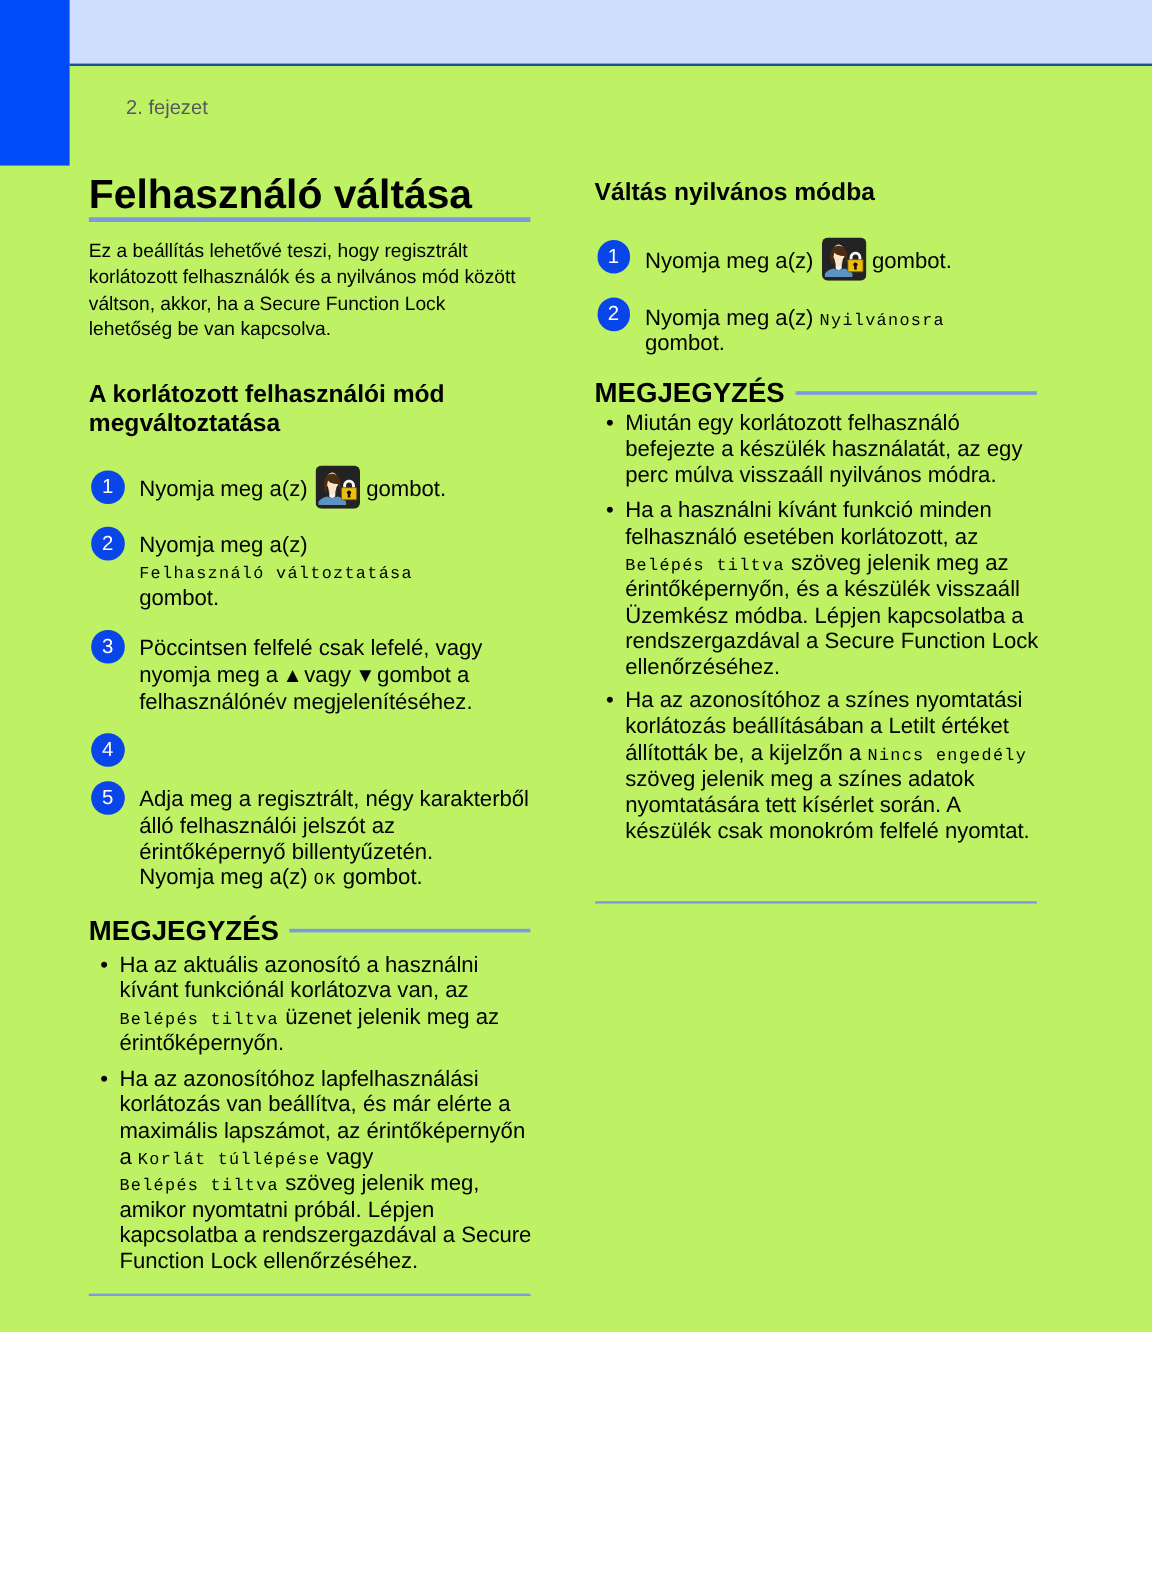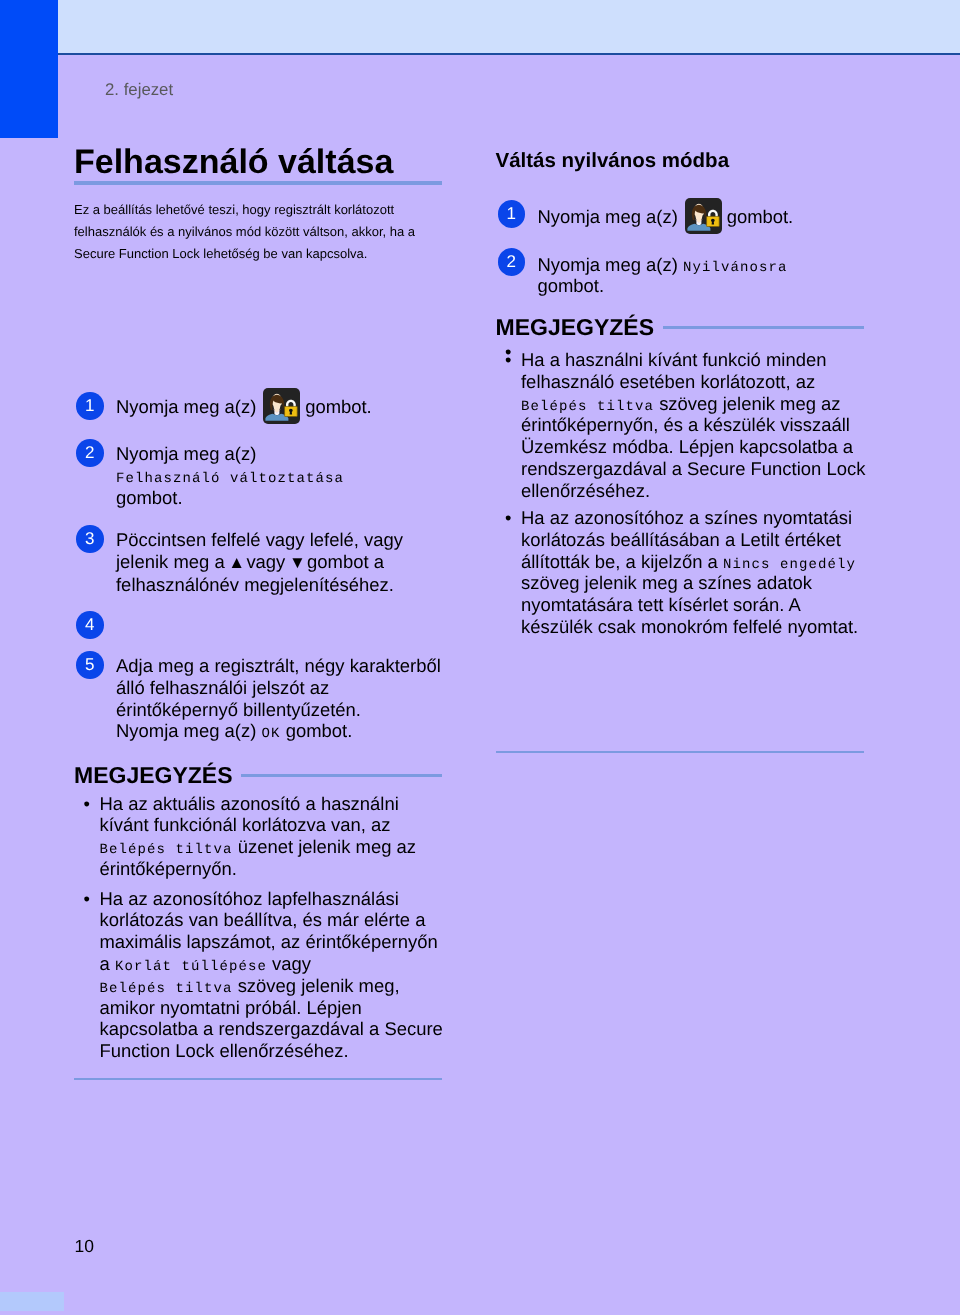--- a/index.html
+++ b/index.html
@@ -1,19 +1,19 @@
 <!DOCTYPE html>
 <html><head>
 <meta charset="utf-8">
 <style>
   html,body{margin:0;padding:0;}
   body{width:960px;height:1315px;background:#fff;
        font-family:"Liberation Sans",sans-serif;
        -webkit-font-smoothing:antialiased;text-rendering:geometricPrecision;}
-  .page{position:relative;width:960px;height:1315px;overflow:hidden;background:#c4b5fd;}
+  .page{position:relative;width:960px;height:1110px;overflow:hidden;background:#bef264;}
 
   
   .hdr-band{position:absolute;left:0;top:0;width:960px;height:53px;background:#cedffd;}
   .hdr-rule{position:absolute;left:57.5px;top:53px;width:902.5px;height:2.2px;background:#1c4d9e;}
   .hdr-tab{position:absolute;left:0;top:0;width:57.5px;height:137.5px;background:#004bf8;}
   .chapter{position:absolute;left:105px;top:82px;font-size:16.8px;color:#58595b;line-height:16px;}
 
   
   .footbar{position:absolute;left:0;top:1292px;width:64px;height:19px;background:#b3c9fc;}
   .pageno{position:absolute;left:74.5px;top:1238px;font-size:17.5px;font-weight:normal;color:#000;line-height:17px;}
@@ -23,21 +23,21 @@
   .colL{left:74px;}
   .colR{left:495.5px;}
   .blk{position:absolute;left:0;width:368px;box-sizing:content-box;}
   .blk.step{width:334px;}
   .blk.h1rule,.blk.note-end,.blk.noteh{width:368px;justify-content:flex-end;}
   .blk.bullets{width:373.5px;}
 
   
   .h1{font-size:34px;font-weight:bold;color:#000;line-height:26px;}
   .h1rule{height:4px;background:#7c9ae0;}
-  .para{font-size:13px;line-height:21.8px;color:#000;}
+  .para{font-size:16px;line-height:21.8px;color:#000;}
   .h2{font-size:20.5px;font-weight:bold;line-height:24px;color:#000;}
   .mono{font-family:"Liberation Mono",monospace;font-size:14px;color:#000;letter-spacing:1.1px;white-space:nowrap;line-height:1;vertical-align:baseline;}
 
   
   .step{padding-left:42px;font-size:18.45px;line-height:21.8px;color:#000;}
   .badge{position:absolute;left:2px;top:-4px;width:27.5px;height:27.5px;border-radius:50%;
          background:#0a45ea;color:#fff;font-size:17px;font-weight:normal;
          display:flex;align-items:center;justify-content:center;line-height:1;}
   .colR .badge{top:-5.5px;}
 
@@ -68,20 +68,21 @@
   <div class="chapter">2. fejezet</div>
 
   <div class="col colL">
     <div class="blk" style="top:149px">
       <div class="h1">Felhasználó váltása</div>
     </div>
     <div class="blk h1rule" style="top:181px"></div>
 
     <div class="blk para" style="top:199px">Ez a beállítás lehetővé teszi, hogy regisztrált korlátozott felhasználók és a nyilvános mód között váltson, akkor, ha a Secure Function Lock lehetőség be van kapcsolva.</div>
 
+    <div class="blk h2" style="top:317px">A korlátozott felhasználói mód megváltoztatása</div>
 
     <div class="blk step" style="top:396px">
       <div class="badge">1</div>
       <div><span>Nyomja meg a(z)</span> <span class="ubtn"><svg viewBox="0 0 37 36" width="37" height="36">
               <rect x="0" y="0" width="37" height="36" rx="5" fill="#232323"></rect>
               <g>
                 <path d="M2.4 32.8v-2.6c0.9-1.9 3.4-3.6 7.1-4.4l4.4 1.5 4.4-1.5c3.7 0.8 6.2 2.5 7.1 4.4v2.6z" fill="#5b93c3"></path>
                 <path d="M11.4 21.8h5.0v3.6c0 0.8-1.1 1.5-2.5 1.5-1.4 0-2.5-0.7-2.5-1.5z" fill="#f4f4f9"></path>
                 <path d="M9.0 13.0c0-4.3 2.2-7.3 4.9-7.3 2.7 0 4.9 3.0 4.9 7.3 0 1.1-0.1 2.6-0.3 3.6-0.5 0.2-0.9 0.7-1.1 1.5-0.5 3.6-1.9 6.1-3.5 6.1-1.6 0-2.9-2.5-3.5-6.1-0.2-0.8-0.6-1.3-1.1-1.5-0.2-1.0-0.3-2.5-0.3-3.6z" fill="#fbe5cb"></path>
                 <path d="M10.3 20.4c0.5 1.6 1.4 2.8 2.2 3.0 0.4 0.6 0.9 1.0 1.4 1.0 0.5 0 1.0-0.4 1.4-1.0 0.8-0.2 1.7-1.4 2.2-3.0-0.2 1.9-1.8 3.7-3.6 3.7-1.8 0-3.4-1.8-3.6-3.7z" fill="#f3bfca"></path>
@@ -96,21 +97,21 @@
             </svg></span> <span>gombot.</span></div>
     </div>
 
     <div class="blk step" style="top:443px">
       <div class="badge">2</div>
       <div><span>Nyomja meg a(z)</span><br><span class="mono">Felhasználó változtatása</span><br><span>gombot.</span></div>
     </div>
 
     <div class="blk step" style="top:529px">
       <div class="badge">3</div>
-      <div><span>Pöccintsen felfelé vagy lefelé, vagy jelenik meg a</span> <span class="updn">▲</span> <span>vagy</span> <span class="updn">▼</span> <span>gombot a felhasználónév megjelenítéséhez.</span></div>
+      <div><span>Pöccintsen felfelé csak lefelé, vagy nyomja meg a</span> <span class="updn">▲</span> <span>vagy</span> <span class="updn">▼</span> <span>gombot a felhasználónév megjelenítéséhez.</span></div>
     </div>
 
     <div class="blk step" style="top:615px">
       <div class="badge">4</div>
     </div>
 
     <div class="blk step" style="top:655px">
       <div class="badge">5</div>
       <div><span>Adja meg a regisztrált, négy karakterből álló felhasználói jelszót az érintőképernyő billentyűzetén.</span><br><span>Nyomja meg a(z)</span> <span class="mono">OK</span> <span>gombot.</span></div>
     </div>
@@ -152,21 +153,21 @@
     <div class="blk step" style="top:253.5px">
       <div class="badge">2</div>
       <div><span>Nyomja meg a(z)</span> <span class="mono">Nyilvánosra</span><br><span>gombot.</span></div>
     </div>
 
     <div class="blk noteh" style="top:318px">
       <div class="lbl">MEGJEGYZÉS</div>
       <div class="ln"></div>
     </div>
     <ul class="blk bullets" style="top:341px">
-      <li><span class="dot">•</span></li>
+      <li><span class="dot">•</span><span><span>Miután egy korlátozott felhasználó befejezte a készülék használatát, az egy perc múlva visszaáll nyilvános módra.</span></span></li>
       <li><span class="dot">•</span><span><span>Ha a használni kívánt funkció minden felhasználó esetében korlátozott, az </span><span class="mono">Belépés tiltva</span><span> szöveg jelenik meg az érintőképernyőn, és a készülék visszaáll Üzemkész módba. Lépjen kapcsolatba a rendszergazdával a Secure Function Lock ellenőrzéséhez.</span></span></li>
       <li><span class="dot">•</span><span><span>Ha az azonosítóhoz a színes nyomtatási korlátozás beállításában a Letilt értéket állították be, a kijelzőn a </span><span class="mono">Nincs engedély</span><span> szöveg jelenik meg a színes adatok nyomtatására tett kísérlet során. A készülék csak monokróm felfelé nyomtat.</span></span></li>
     </ul>
     <div class="blk note-end" style="top:751px"></div>
   </div>
 
   <div class="footbar"></div>
   <div class="pageno">10</div>
 </div>
 

